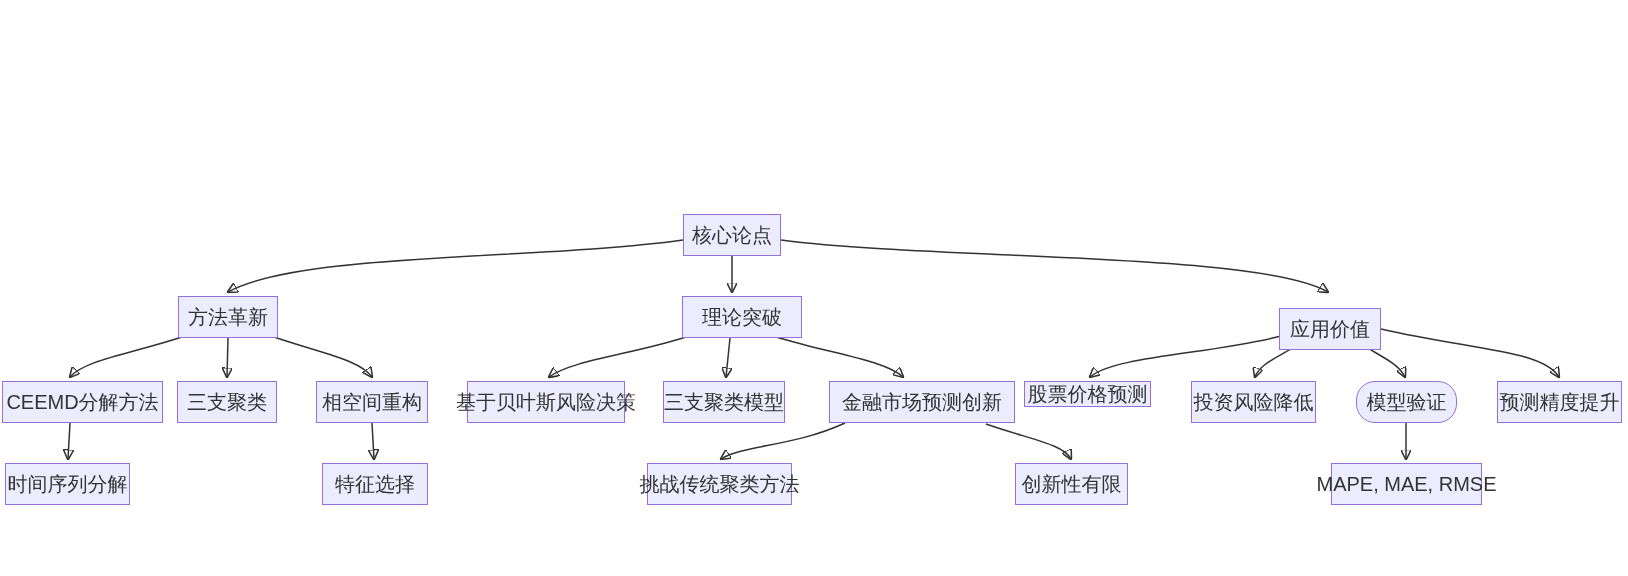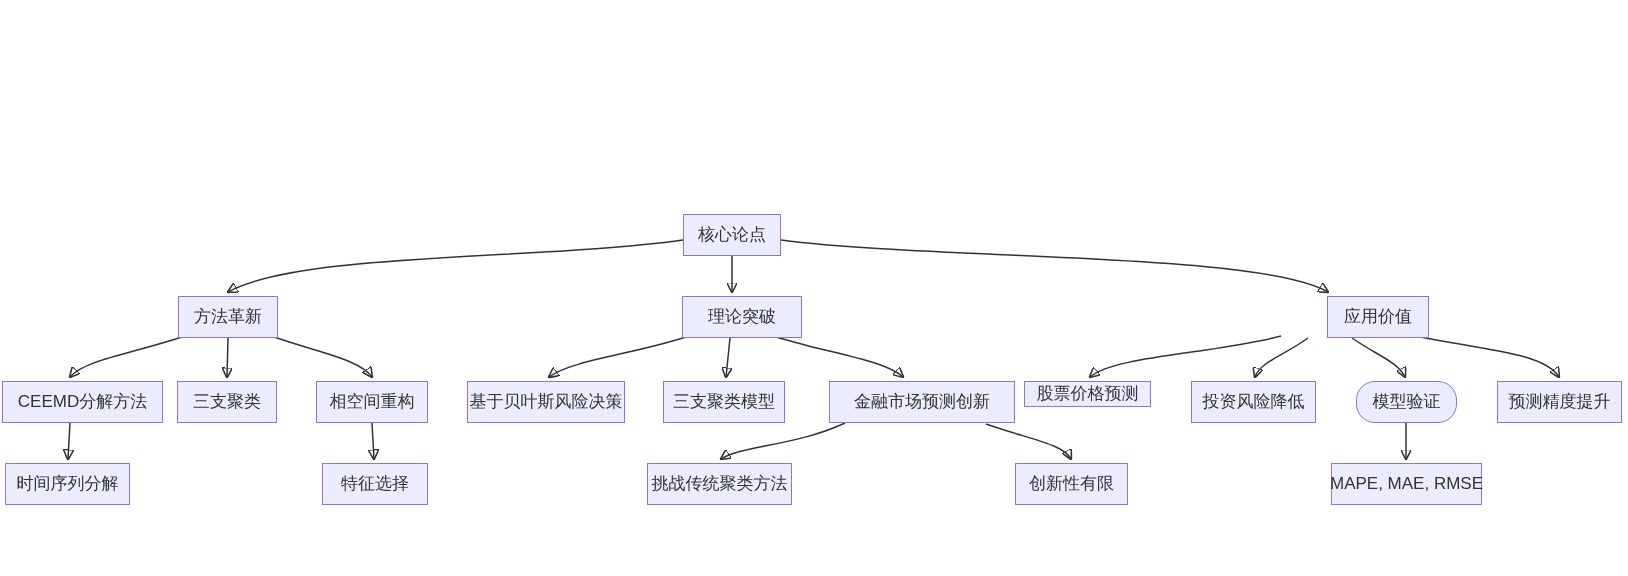--- a/index.html
+++ b/index.html
@@ -30,29 +30,29 @@
   .node {
     position: absolute;
     box-sizing: border-box;
     background: #ececff;
     border: 1px solid #9370db;
     color: #333333;
     display: flex;
     align-items: center;
     justify-content: center;
     text-align: center;
-    font-size: 17px;
+    font-size: 20px;
     line-height: 1.2;
     white-space: nowrap;
   }
   
   .n-core        { left: 683px;  top: 214px; width: 98px;  height: 42px; }
   .n-method      { left: 178px;  top: 296px; width: 100px; height: 42px; }
   .n-theory      { left: 682px;  top: 296px; width: 120px;  height: 42px; }
-  .n-application { left: 1279px; top: 296px; width: 102px; height: 42px; margin-left: 48px; }
+  .n-application { left: 1279px; top: 308px; width: 102px; height: 42px; }
   .n-ceemd       { left: 2px;    top: 381px; width: 161px; height: 42px; }
   .n-threeway    { left: 177px;  top: 381px; width: 100px; height: 42px; }
   .n-phase       { left: 316px;  top: 381px; width: 112px; height: 42px; }
   .n-bayes       { left: 467px;  top: 381px; width: 158px; height: 42px; }
   .n-twcmodel    { left: 663px;  top: 381px; width: 122px; height: 42px; }
   .n-finance     { left: 829px;  top: 381px; width: 186px; height: 42px; }
   .n-stock       { left: 1024px; top: 381px; width: 127px; height: 26px; }
   .n-invest      { left: 1191px; top: 381px; width: 125px; height: 42px; }
   .n-modelvalid  { left: 1356px; top: 381px; width: 101px; height: 42px; border-radius: 19px; }
   .n-precision   { left: 1497px; top: 381px; width: 125px; height: 42px; }

